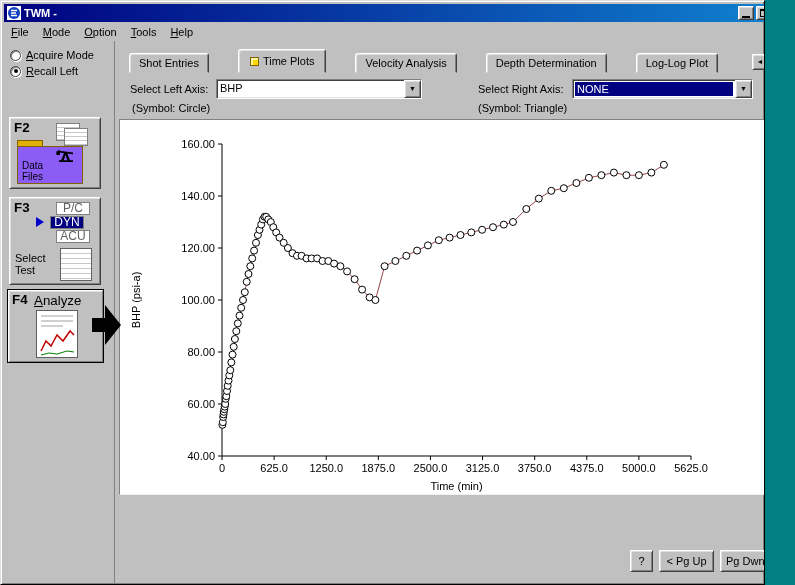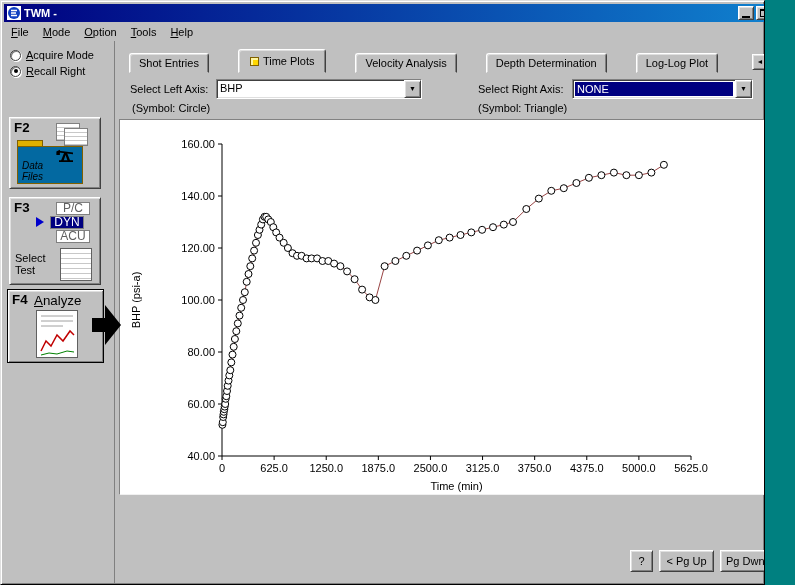--- a/index.html
+++ b/index.html
@@ -34,21 +34,21 @@
     border:1px solid;border-color:#fff #404040 #404040 #fff;
     box-shadow:inset 1px 1px 0 #dfdfdf, inset -1px -1px 0 #808080;}
   .fbtn .fkey{position:absolute;left:4px;top:2px;font-weight:bold;}
   .f2{left:5px;top:76px;width:92px;height:72px;}
   .f3{left:5px;top:156px;width:92px;height:88px;}
   .f4{left:3px;top:248px;width:97px;height:74px;border-color:#000;
     box-shadow:inset 1px 1px 0 #fff, inset -1px -1px 0 #808080, inset 2px 2px 0 #dfdfdf;}
   .paper{position:absolute;background:repeating-linear-gradient(to bottom,#fff 0 3px,#c8c8c8 3px 4px);border:1px solid #808080;}
   .folder{position:absolute;left:7px;top:28px;width:66px;height:38px;}
   .folder-tab{position:absolute;left:0;top:-6px;width:26px;height:8px;background:#e0b000;border:1px solid #806000;}
-  .folder-body{position:absolute;left:0;top:0;right:0;bottom:0;background:#0369a1;border:1px solid #806000;padding:1px 0 0 4px;font-style:italic;}
+  .folder-body{position:absolute;left:0;top:0;right:0;bottom:0;background:#8b5cf6;border:1px solid #806000;padding:1px 0 0 4px;}
   .folder-text span{display:block;font-size:10px;line-height:11px;color:#000;}
   .card{position:absolute;width:34px;height:13px;background:#fff;border:1px solid #808080;
     font-size:12px;line-height:11px;text-align:center;color:#606060;}
   .card.sel{background:#000080;color:#fff;}
   .play-icon{position:absolute;width:0;height:0;border-top:5px solid transparent;border-bottom:5px solid transparent;border-left:8px solid #0000cc;}
   .seltext span{display:block;font-size:11px;line-height:12px;}
   .doc{position:absolute;background:#fff;border:1px solid #606060;}
   .analyze-label{position:absolute;left:26px;top:3px;}
   .analyze-arrow{position:absolute;left:88px;top:262px;z-index:6;}
   
@@ -113,21 +113,21 @@
     <span class="menu-item ul1">Help</span>
   </div>
 
   <div class="sidebar">
     <div class="radio-row" style="top:8px;">
       <span class="radio"></span>
       <span class="ul1" style="display:inline-block;">Acquire Mode</span>
     </div>
     <div class="radio-row" style="top:24px;">
       <span class="radio selected"></span>
-      <span class="ul1" style="display:inline-block;">Recall Right</span>
+      <span class="ul1" style="display:inline-block;">Recall Left</span>
     </div>
 
     <button class="fbtn f2">
       <span class="fkey">F2</span>
       <span class="paper" style="left:46px;top:5px;width:24px;height:18px;"></span>
       <span class="paper" style="left:54px;top:10px;width:24px;height:18px;"></span>
       <span class="folder">
         <span class="folder-tab"></span>
         <span class="folder-body">
           <svg width="26" height="14" viewBox="0 0 24 16" style="position:absolute;right:3px;top:1px;">

